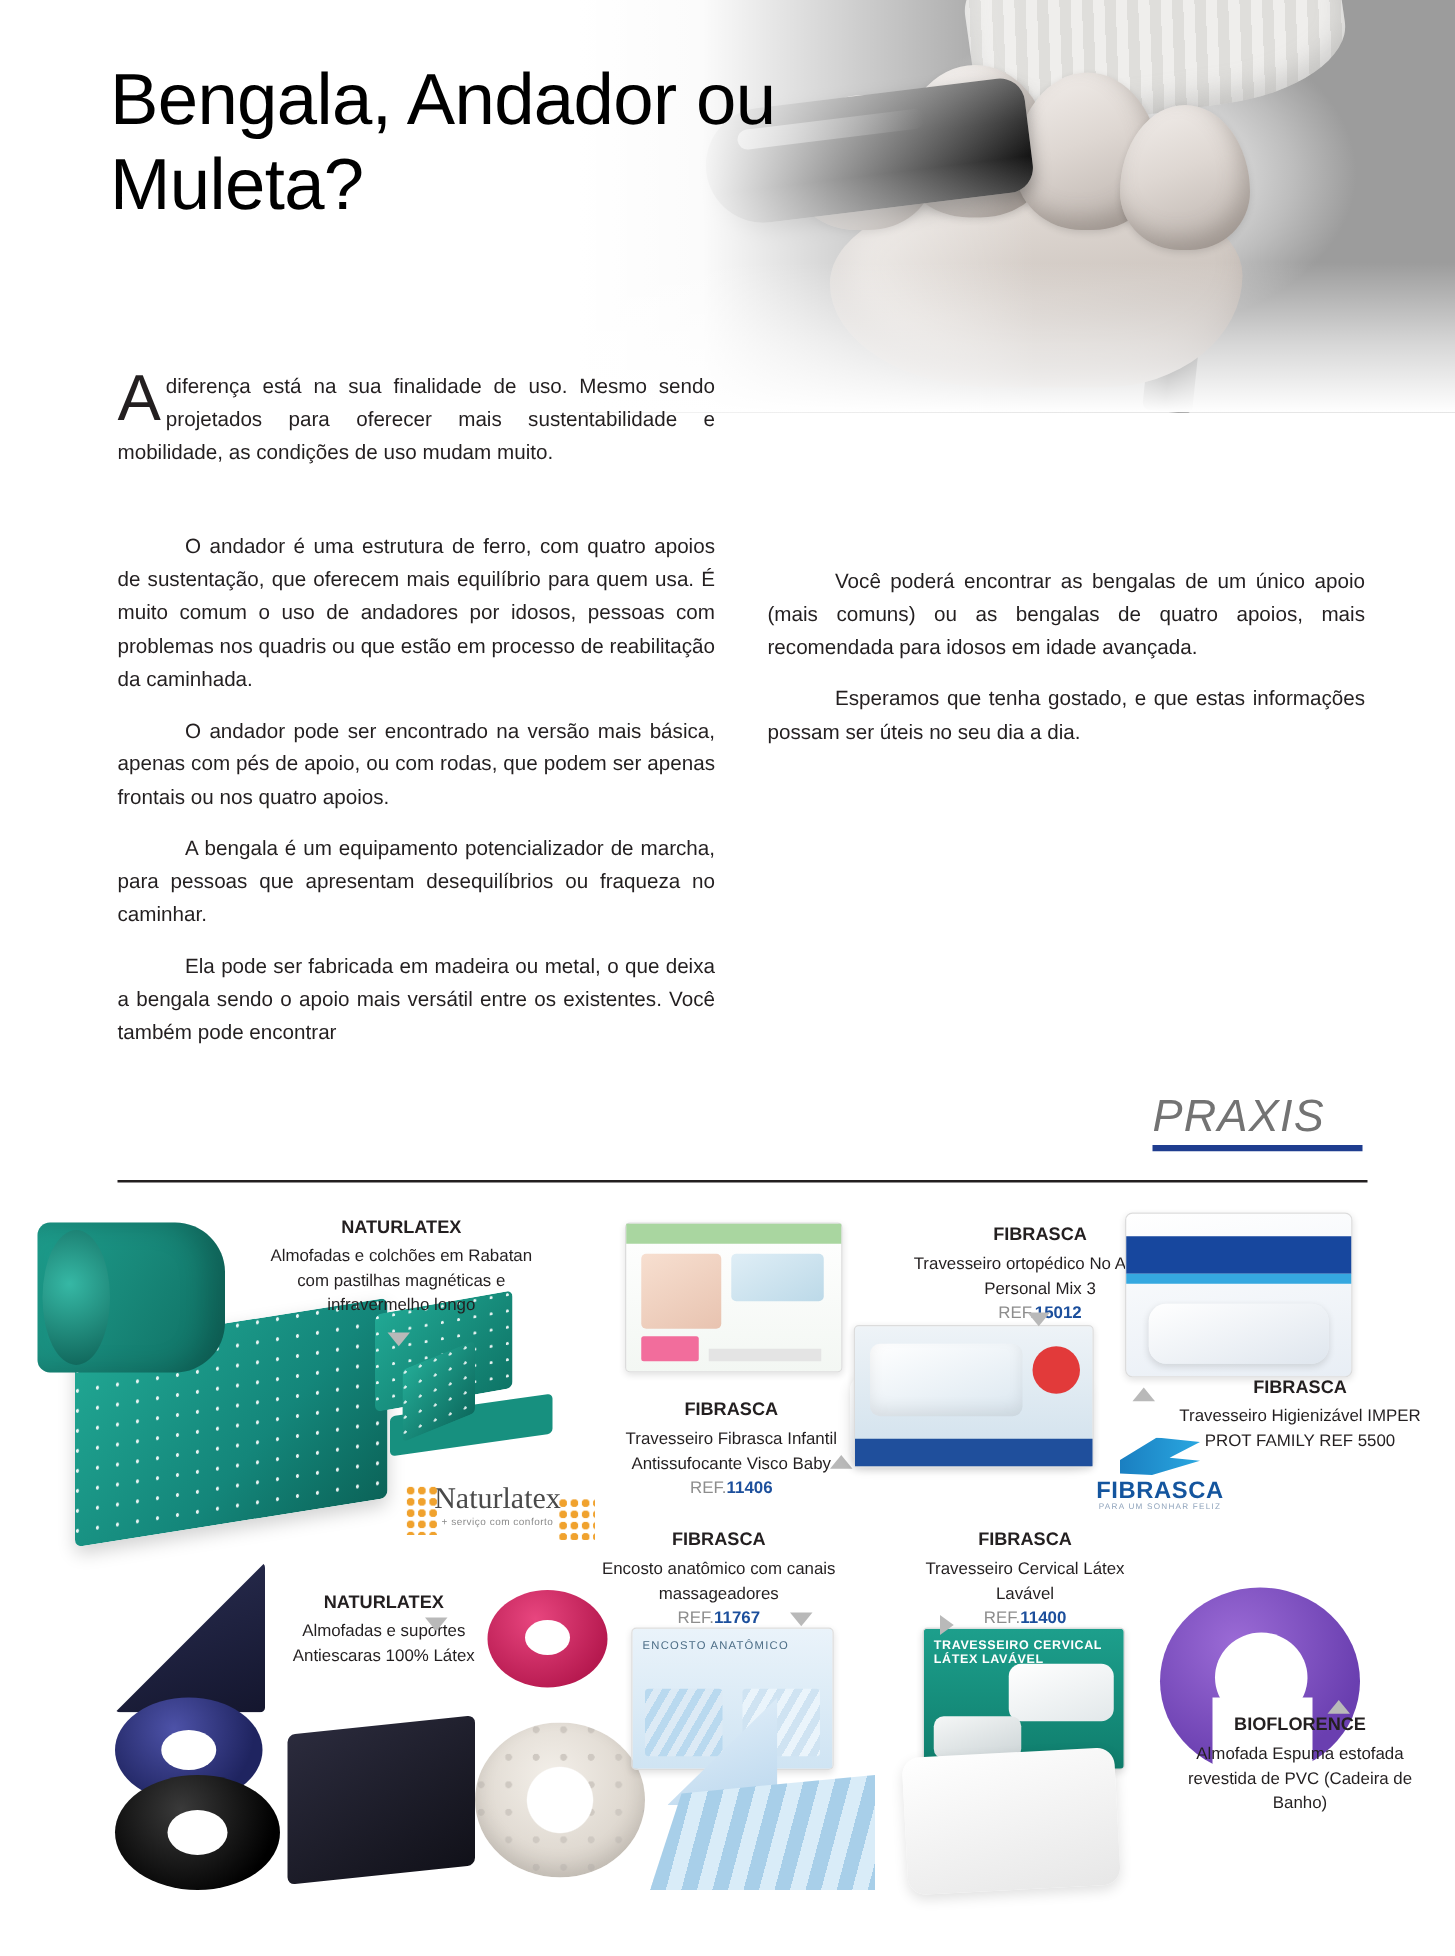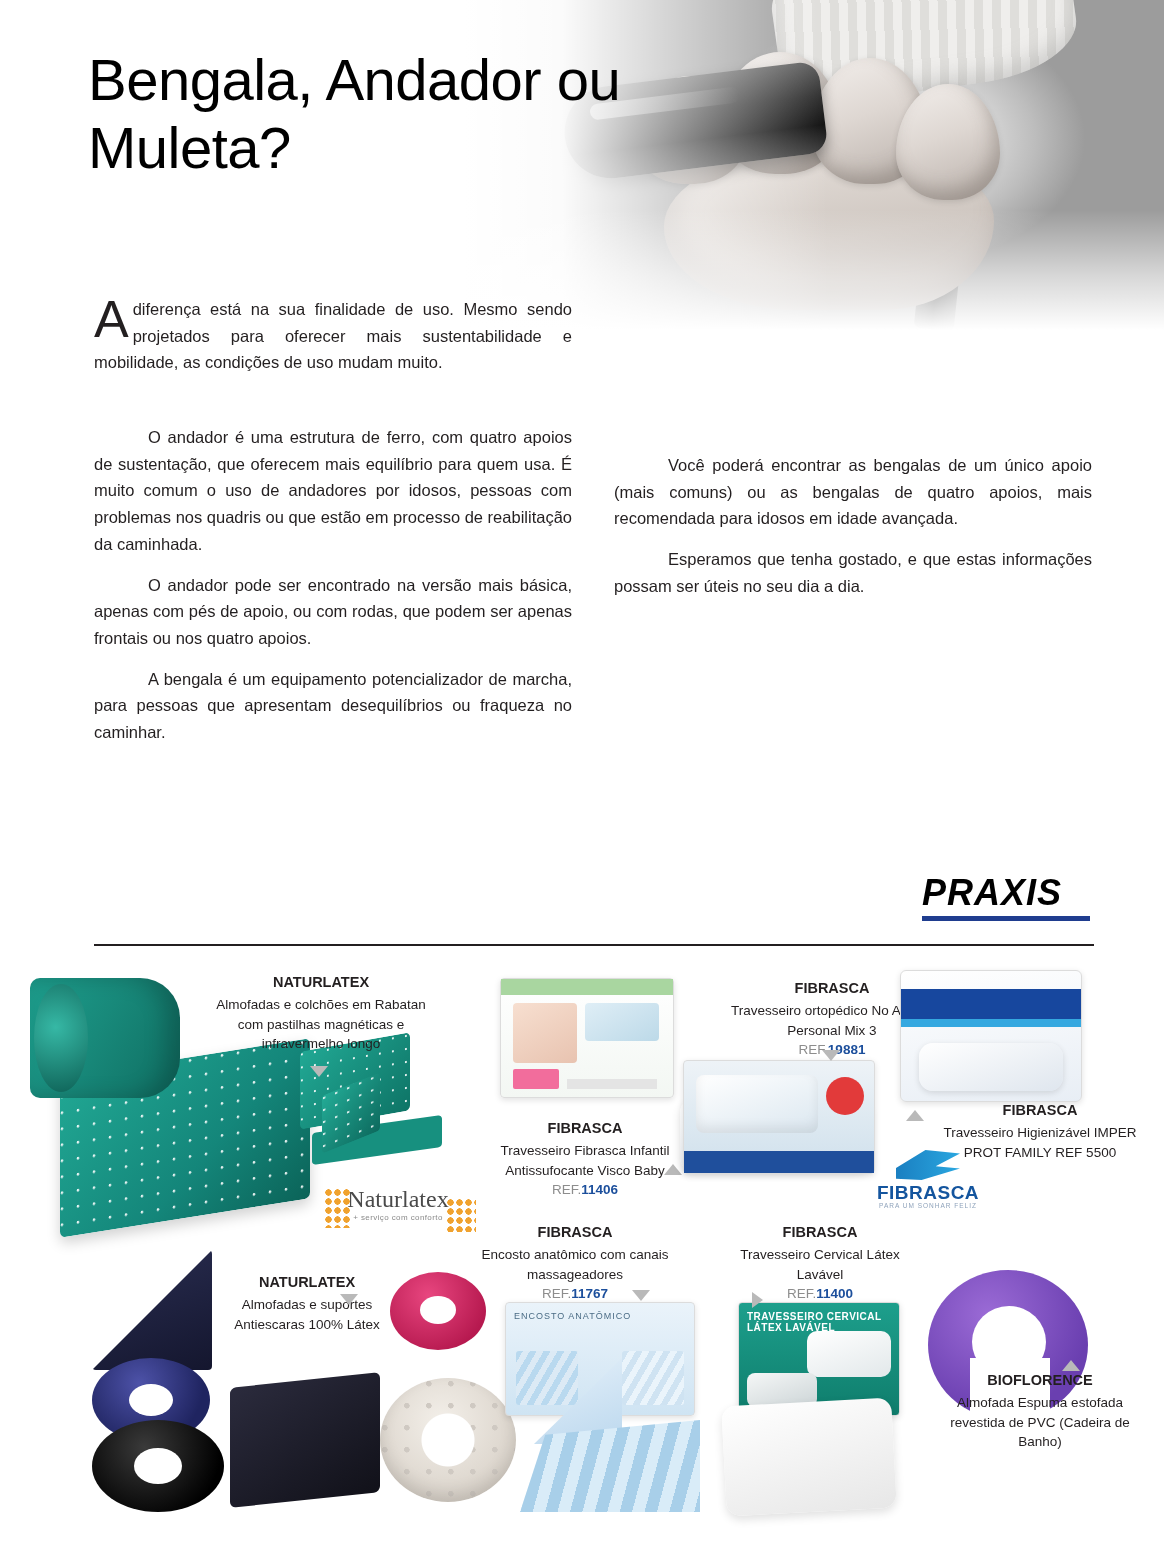--- a/index.html
+++ b/index.html
@@ -88,21 +88,21 @@
   .col-left{left:94px;top:424px;}
   .col-right{left:614px;top:452px;}
   .col h2{
     font-size:24px;font-weight:400;margin:14px 0 10px 0;line-height:1.3;
   }
   .col p{margin:0 0 14px 0;text-indent:54px;}
   .praxis{
     position:absolute;left:922px;top:872px;width:170px;height:52px;
   }
   .praxis-text{
-    font-size:36px;font-weight:bold;color:#000000;letter-spacing:1px;font-style:italic;
+    font-size:36px;font-weight:normal;color:#737373;letter-spacing:1px;font-style:italic;
   }
   .praxis-bar{
     position:absolute;left:0;top:44px;width:168px;height:5px;background:#1f3d8f;
   }
   .rule{
     position:absolute;left:94px;top:944px;width:1000px;height:2px;background:#231f20;
   }
   
   .board{position:absolute;left:0;top:950px;width:1164px;height:615px;}
   .cap{position:absolute;text-align:center;font-size:13.5px;line-height:1.45;}
@@ -233,21 +233,20 @@
   .fb-swoosh{
     position:absolute;left:28px;top:0;width:64px;height:30px;
     background:linear-gradient(90deg,#1a7fc1,#2aa7e0);
     clip-path:polygon(0 60%,46% 0,100% 12%,62% 54%,100% 62%,40% 100%,0 96%);
   }
   .fb-word{position:absolute;left:0;top:32px;width:120px;font-size:19px;font-weight:bold;color:#14559e;letter-spacing:.5px;}
   .fb-sub{position:absolute;left:0;top:52px;width:120px;font-size:6.5px;color:#8fa3bb;letter-spacing:1px;}
   .pkg-encosto{
     left:505px;top:352px;width:160px;height:112px;border-radius:4px;
     background:linear-gradient(180deg,#eaf3fa,#cfe4f3);
-    padding-left:28px;
   }
   .pkg-encosto .ttl{position:absolute;left:8px;top:8px;font-size:9px;color:#4b6c85;letter-spacing:1px;}
   .pkg-encosto .img{position:absolute;left:10px;bottom:10px;width:62px;height:54px;background:repeating-linear-gradient(120deg,#b9d9ef 0 6px,#dceaf5 6px 12px);border-radius:3px;}
   .pkg-encosto .img2{position:absolute;right:10px;bottom:10px;width:62px;height:54px;background:repeating-linear-gradient(120deg,#cfe3f2 0 6px,#eaf4fb 6px 12px);border-radius:3px;}
   .wedge-lt{
     left:534px;top:408px;width:88px;height:86px;
     background:linear-gradient(160deg,#e6f1fa,#bcd8ee);
     clip-path:polygon(0 100%,100% 0,100% 100%);
   }
   .fan{
@@ -307,20 +306,21 @@
 </div>
 
 <div class="lead">
   <span class="dropcap">A</span><span>diferença está na sua finalidade de uso. Mesmo sendo projetados para oferecer mais sustentabilidade e mobilidade, as condições de uso mudam muito.</span>
 </div>
 
 <div class="col col-left">
   <p>O andador é uma estrutura de ferro, com quatro apoios de sustentação, que oferecem mais equilíbrio para quem usa. É muito comum o uso de andadores por idosos, pessoas com problemas nos quadris ou que estão em processo de reabilitação da caminhada.</p>
   <p>O andador pode ser encontrado na versão mais básica, apenas com pés de apoio, ou com rodas, que podem ser apenas frontais ou nos quatro apoios.</p>
   <p>A bengala é um equipamento potencializador de marcha, para pessoas que apresentam desequilíbrios ou fraqueza no caminhar.</p>
+  <p>Ela pode ser fabricada em madeira ou metal, o que deixa a bengala sendo o apoio mais versátil entre os existentes. Você também pode encontrar</p>
 </div>
 
 <div class="col col-right">
   <p>Você poderá encontrar as bengalas de um único apoio (mais comuns) ou as bengalas de quatro apoios, mais recomendada para idosos em idade avançada.</p>
   <p>Esperamos que tenha gostado, e que estas informações possam ser úteis no seu dia a dia.</p>
 </div>
 
 <div class="praxis">
   <div class="praxis-text">PRAXIS</div>
   <div class="praxis-bar"></div>
@@ -377,21 +377,21 @@
 
   <div class="ph pillow-ortho"></div>
   <div class="ph pkg pkg-mix">
     <div class="pil"></div>
     <div class="dot"></div>
     <div class="bar"></div>
   </div>
   <div class="cap" style="left:722px;top:28px;width:220px;">
     <span class="brand">FIBRASCA</span>
     <span>Travesseiro ortopédico No Allergy Personal Mix 3</span><br>
-    <span class="ref"><span>REF.</span><b>19881</b></span>
+    <span class="ref"><span>REF.</span><b>15012</b></span>
   </div>
   <div class="tri tri-d" style="left:822px;top:100px;"></div>
 
   <div class="ph pkg pkg-prot">
     <div class="band"></div>
     <div class="band2"></div>
     <div class="pil"></div>
   </div>
   <div class="cap" style="left:930px;top:150px;width:220px;">
     <span class="brand">FIBRASCA</span>

